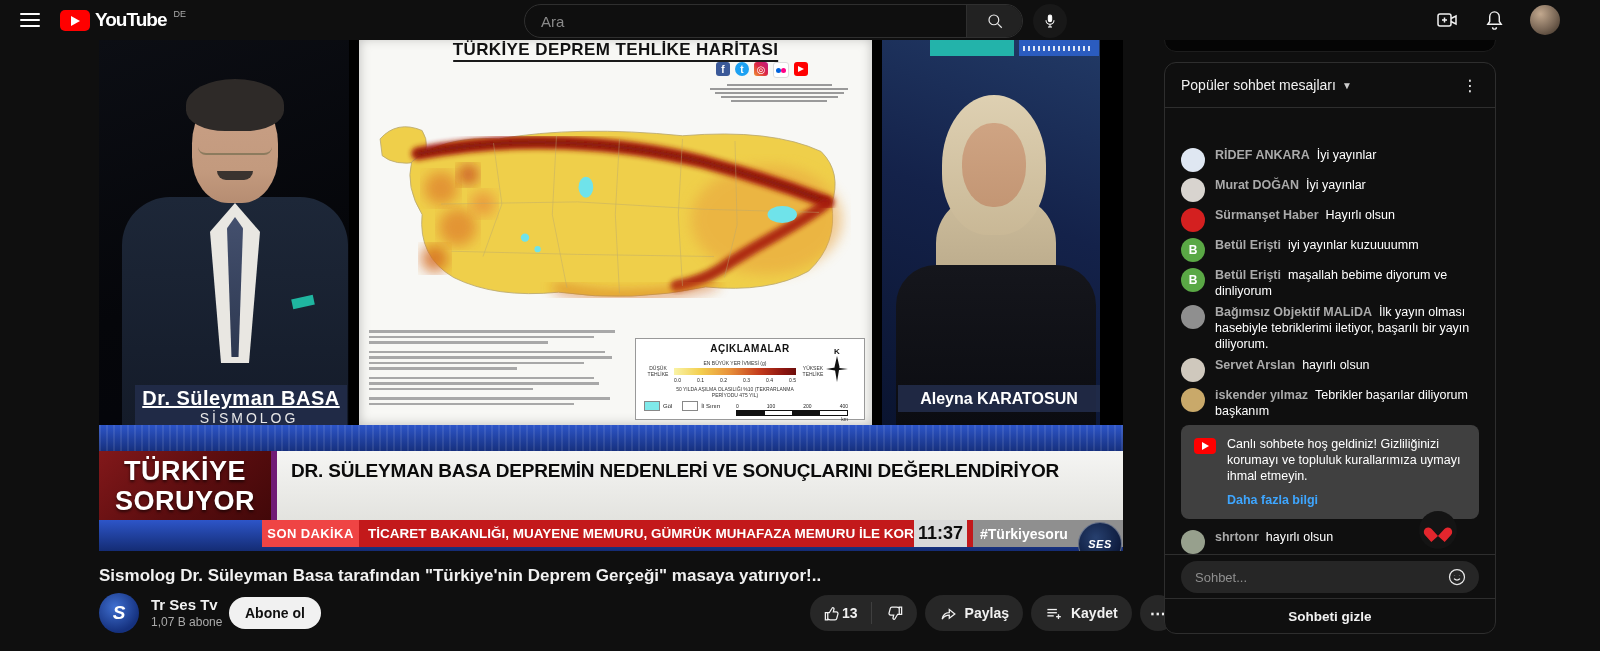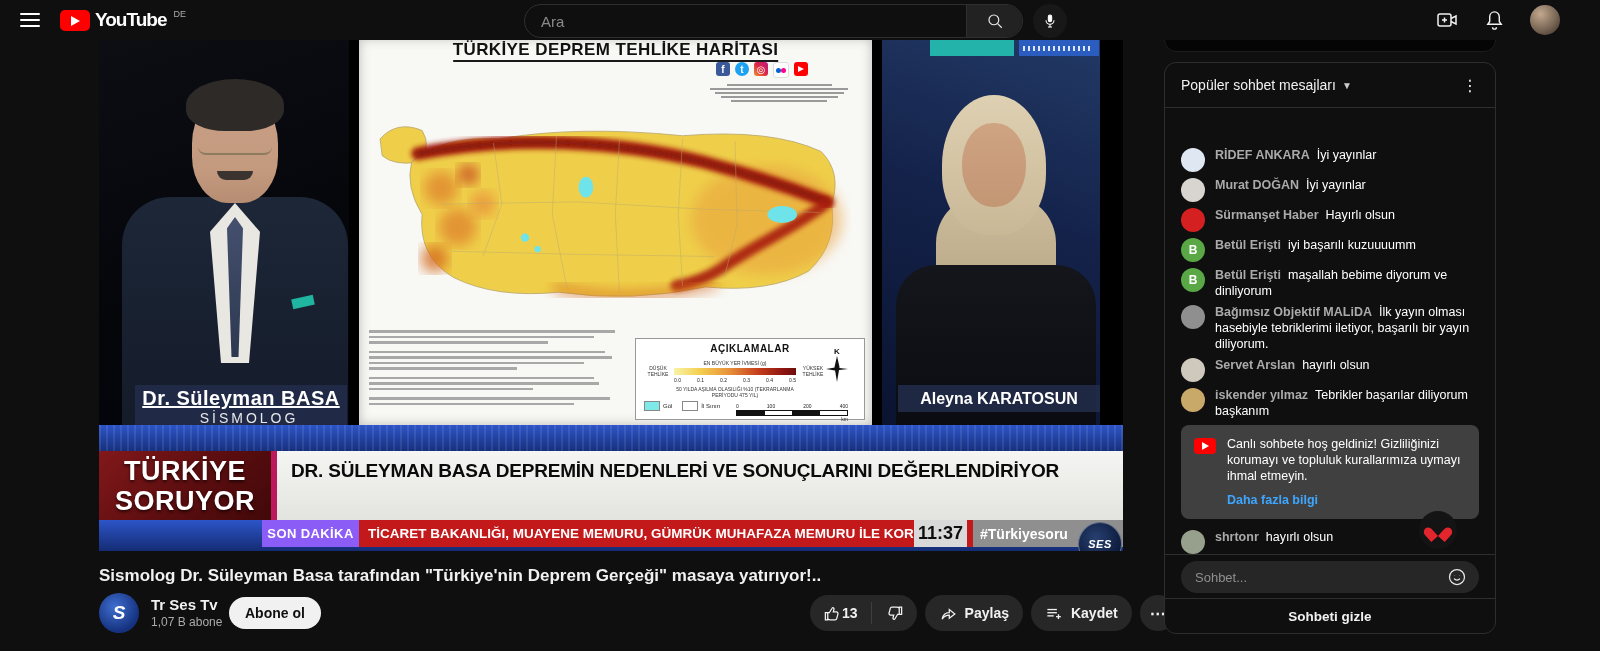--- a/index.html
+++ b/index.html
@@ -118,31 +118,31 @@
   .swatches{position:absolute;left:8px;top:62px;display:flex;gap:10px;font-size:6px;color:#222;align-items:center;}
   .sw{width:14px;height:8px;border:1px solid #888;display:inline-block;margin-right:3px;vertical-align:middle;}
   .sw-lake{background:#7fe9ea;}
   .sw-border{background:#fff;}
 
   
   .bar-blue-top{position:absolute;left:0;top:387px;width:1024px;height:26px;z-index:8;
     background:linear-gradient(180deg,#2d55c8,#16307e);}
   .bar-blue-top::after{content:"";position:absolute;inset:0;opacity:.25;
     background:repeating-linear-gradient(90deg,rgba(255,255,255,.35) 0 2px,transparent 2px 7px);}
-  .banner-row{position:absolute;left:0;top:413px;width:1024px;height:69px;background:#be185d;z-index:8;}
+  .banner-row{position:absolute;left:0;top:413px;width:1024px;height:69px;background:#701a75;z-index:8;}
   .program-box{position:absolute;left:0;top:0;width:172px;height:69px;text-align:center;
     background:linear-gradient(135deg,#82181a,#5a0d0f 55%,#420809);display:flex;flex-direction:column;justify-content:center;}
   .program-box span{font-size:27px;font-weight:800;line-height:30px;color:#fff;text-shadow:0 2px 3px rgba(0,0,0,.6);letter-spacing:.5px;}
   .headline-box{position:absolute;left:178px;top:0;width:846px;height:69px;
     background:linear-gradient(180deg,#f5f5f3,#e3e3df);}
   .headline-box span{display:block;padding:9px 14px 0 14px;font-size:19px;font-weight:800;color:#0b0b0b;letter-spacing:-.2px;}
   .bar-blue-bottom{position:absolute;left:0;top:482px;width:1024px;height:31px;z-index:8;
     background:linear-gradient(180deg,#2d55c8,#142c74);}
   .ticker-row{position:absolute;left:163px;top:482px;width:861px;height:27px;z-index:9;display:flex;}
-  .breaking{width:97px;background:#8b5cf6;color:#fff;font-size:13px;font-weight:bold;letter-spacing:.4px;
+  .breaking{width:97px;background:#ef4444;color:#fff;font-size:13px;font-weight:bold;letter-spacing:.4px;
     display:flex;align-items:center;justify-content:center;flex:none;}
   .ticker-text{width:546px;background:#c3191b;color:#fff;font-size:13.5px;font-weight:bold;
     display:flex;align-items:center;padding-left:9px;overflow:hidden;white-space:nowrap;flex:none;}
   .time-box{width:53px;background:#d9d9d9;color:#0d0d0d;font-size:18px;font-weight:800;
     display:flex;align-items:center;justify-content:center;flex:none;}
   .tick-sep{width:6px;background:#c3191b;flex:none;}
   .hashtag-box{flex:1;background:#8f8f8f;color:#fff;font-size:14px;font-weight:bold;
     display:flex;align-items:center;padding-left:7px;overflow:hidden;white-space:nowrap;}
   .ses-logo{position:absolute;left:979px;top:484px;width:42px;height:42px;border-radius:50%;z-index:10;
     background:radial-gradient(circle at 40% 35%,#27406f,#0d1b3d 70%);border:1px solid rgba(255,255,255,.35);
@@ -512,21 +512,21 @@
         <div class="chat-msg">
           <span class="chat-av" style="background: rgb(216, 212, 207); color: rgb(85, 85, 85);"></span>
           <div class="chat-body"><span class="chat-user">Murat DOĞAN</span><span>İyi yayınlar</span></div>
         </div>
         <div class="chat-msg">
           <span class="chat-av" style="background: rgb(212, 32, 32); color: rgb(255, 255, 255);"></span>
           <div class="chat-body"><span class="chat-user">Sürmanşet Haber</span><span>Hayırlı olsun</span></div>
         </div>
         <div class="chat-msg">
           <span class="chat-av" style="background: rgb(90, 168, 69); color: rgb(255, 255, 255);">B</span>
-          <div class="chat-body"><span class="chat-user">Betül Erişti</span><span>iyi başarılı kuzuuuumm</span></div>
+          <div class="chat-body"><span class="chat-user">Betül Erişti</span><span>iyi yayınlar kuzuuuumm</span></div>
         </div>
         <div class="chat-msg">
           <span class="chat-av" style="background: rgb(90, 168, 69); color: rgb(255, 255, 255);">B</span>
           <div class="chat-body"><span class="chat-user">Betül Erişti</span><span>maşallah bebime diyorum ve dinliyorum</span></div>
         </div>
         <div class="chat-msg">
           <span class="chat-av" style="background: rgb(143, 143, 143); color: rgb(238, 238, 238);"></span>
           <div class="chat-body"><span class="chat-user">Bağımsız Objektif MALiDA</span><span>İlk yayın olması hasebiyle tebriklerimi iletiyor, başarılı bir yayın diliyorum.</span></div>
         </div>
         <div class="chat-msg">

